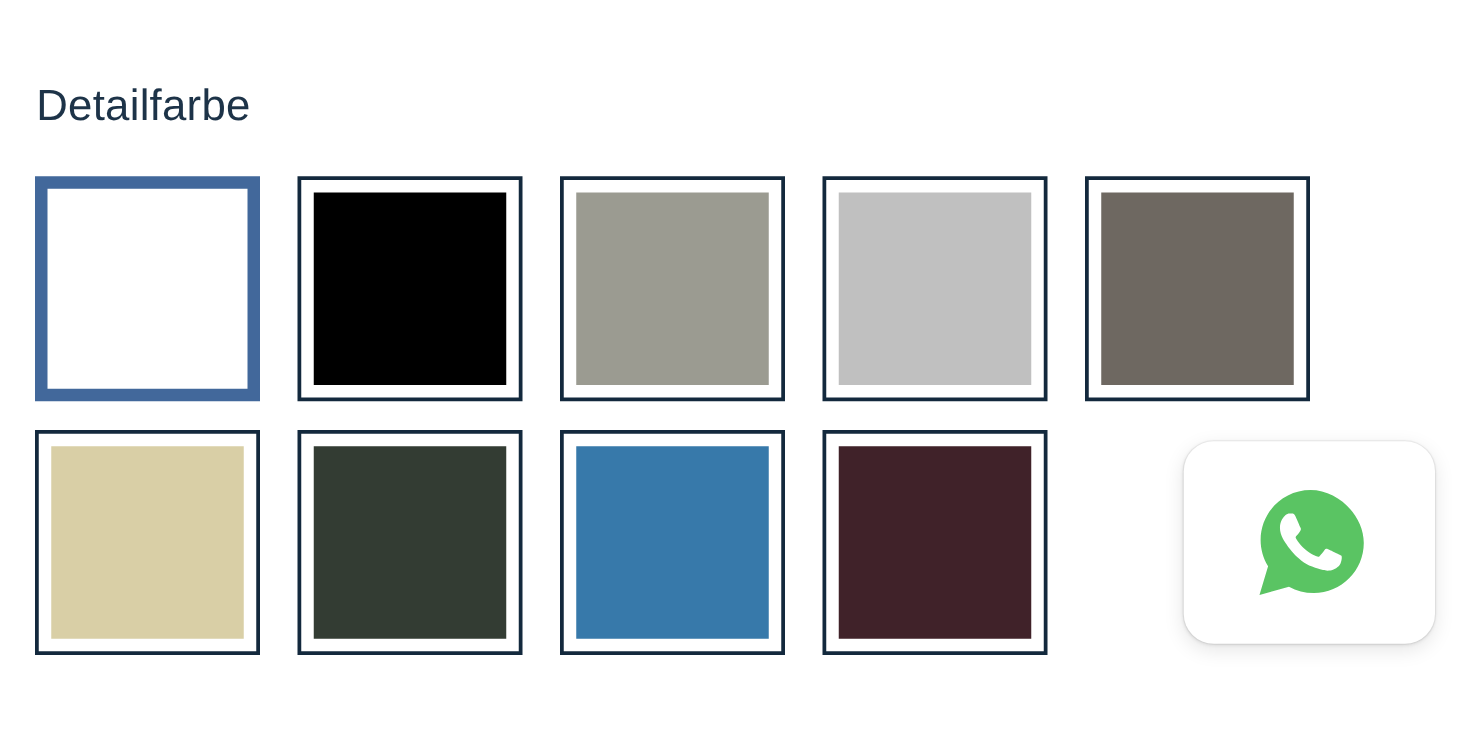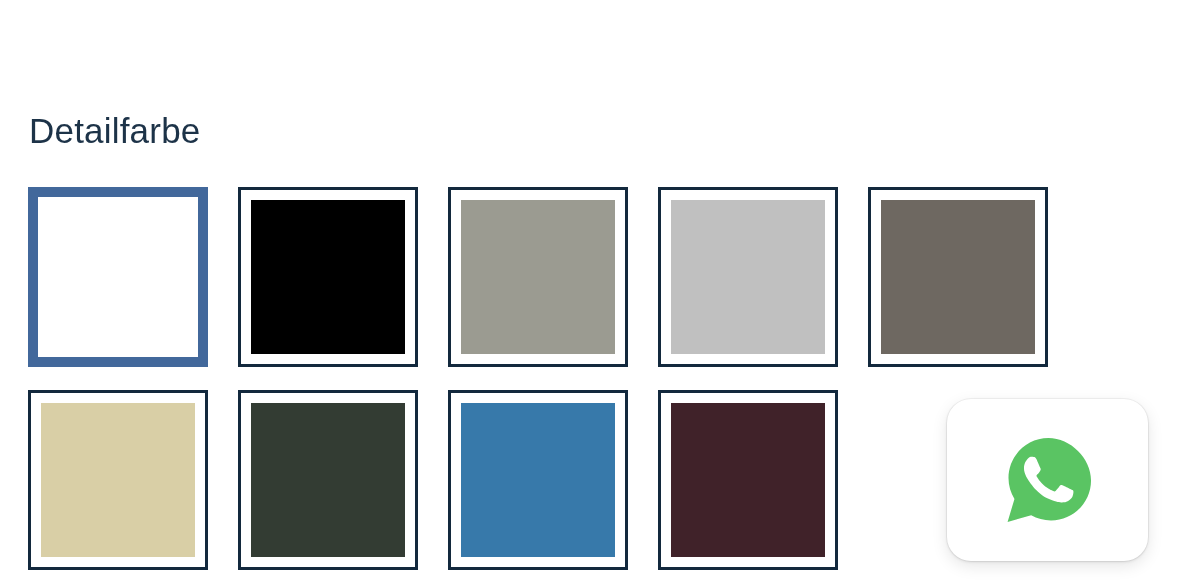--- a/index.html
+++ b/index.html
@@ -12,21 +12,20 @@
     height: 587px;
     background: #ffffff;
     font-family: "Liberation Sans", sans-serif;
     overflow: hidden;
     position: relative;
   }
 
   .page {
     position: absolute;
     inset: 0;
-    margin-top: 46px;
   }
 
   
   .section-title {
     position: absolute;
     left: 29px;
     top: 62px;
     font-size: 35px;
     font-weight: 400;
     letter-spacing: 0.2px;

